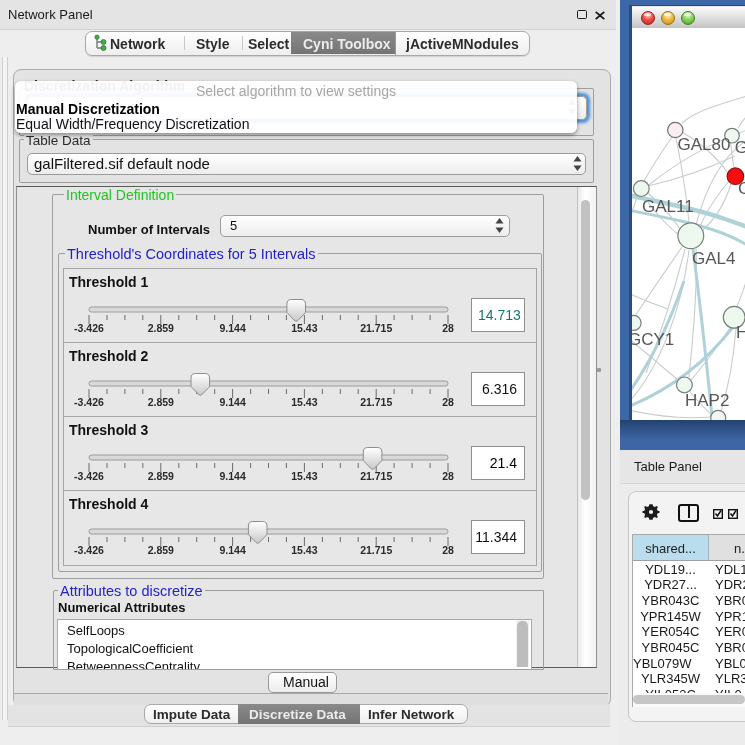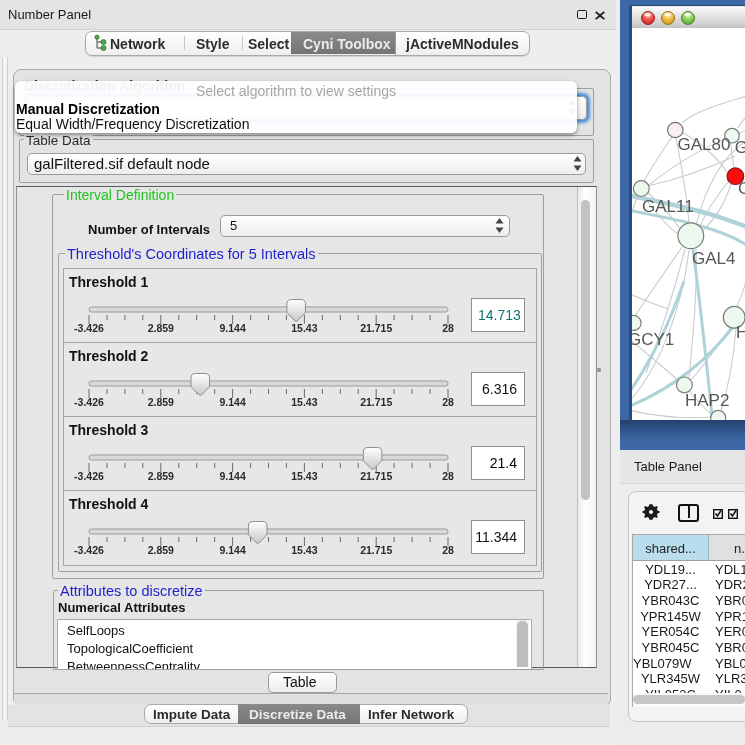--- a/index.html
+++ b/index.html
@@ -7,21 +7,21 @@
        font-family:"Liberation Sans",sans-serif;}
   #page{position:relative;width:745px;height:745px;overflow:hidden;transform:translateZ(0);}
   .abs{position:absolute;}
   .bold{font-weight:bold;}
 </style>
 </head>
 <body>
 <div id="page">
 
   <div class="abs" style="left:0;top:0;width:616px;height:29px;background:#e4e4e4;border-bottom:1px solid #d2d2d2;"></div>
-  <div class="abs" style="left:8px;top:7px;font-size:13px;color:#1a1a1a;">Number Panel</div>
+  <div class="abs" style="left:8px;top:7px;font-size:13px;color:#1a1a1a;">Network Panel</div>
 
   <div class="abs" style="left:577px;top:10px;width:8px;height:7px;border:1.8px solid #1a1a1a;border-radius:1.5px;"></div>
   <svg class="abs" style="left:595px;top:11px;" width="10" height="9" viewBox="0 0 10 9">
     <path d="M1.2 0.2 L5 3.2 L8.8 0.2 L9.9 1.4 L6.3 4.5 L9.9 7.6 L8.8 8.8 L5 5.8 L1.2 8.8 L0.1 7.6 L3.7 4.5 L0.1 1.4 Z" fill="#1a1a1a"></path>
   </svg>
 
   <div class="abs" style="left:2px;top:57px;width:4px;height:663px;background:#f4f4f4;border-left:1px solid #cfcfcf;border-right:1px solid #cfcfcf;"></div>
 
   <div class="abs" style="left:13px;top:69px;width:596px;height:636px;background:#e3e3e4;border:1px solid #ababab;border-radius:8px;"></div>
   <div class="abs" style="left:14px;top:693px;width:594px;height:1px;background:#a8a8a8;"></div>
@@ -254,21 +254,21 @@
   <div class="abs" style="left:53px;top:590px;width:489px;height:78px;border:1px solid #9e9e9e;border-top-left-radius:2px;"></div>
   <div class="abs" style="left:58px;top:583px;font-size:14.5px;color:#2222cc;background:#e6e6e7;padding:0 2px;">Attributes to discretize</div>
   <div class="abs bold" style="left:58px;top:600px;font-size:13px;color:#111;">Numerical Attributes</div>
   <div class="abs" style="left:57px;top:619px;width:473px;height:49px;background:#ffffff;border:1px solid #aaa;border-bottom:none;overflow:hidden;">
     <div style="font-size:13px;color:#111;padding:2px 0 0 9px;line-height:18px;">SelfLoops<br>TopologicalCoefficient<br>BetweennessCentrality</div>
   </div>
   <div class="abs" style="left:516px;top:620px;width:13px;height:47px;background:#f2f2f2;"></div>
   <div class="abs" style="left:517px;top:621px;width:11px;height:46px;background:#bdbdbd;border-radius:5px 5px 0 0;"></div>
 
   <div class="abs" style="left:268px;top:672px;width:67px;height:19px;background:linear-gradient(#ffffff,#ececec);border:1px solid #9a9a9a;border-radius:5px;"></div>
-  <div class="abs" style="left:283px;top:674px;font-size:14px;color:#111;">Table</div>
+  <div class="abs" style="left:283px;top:674px;font-size:14px;color:#111;">Manual</div>
 
   <div class="abs" style="left:144px;top:704px;width:322px;height:18px;background:linear-gradient(#ffffff,#eeeeee);border:1px solid #a8a8a8;border-radius:7px;"></div>
   <div class="abs" style="left:238px;top:704px;width:122px;height:20px;background:linear-gradient(#8a8a8a,#747474);"></div>
   <div class="abs bold" style="left:153px;top:707px;font-size:13.5px;color:#2c2c2c;">Impute Data</div>
   <div class="abs bold" style="left:249px;top:707px;font-size:13.5px;color:#ececec;">Discretize Data</div>
   <div class="abs bold" style="left:368px;top:707px;font-size:13.5px;color:#2c2c2c;">Infer Network</div>
 
   <div class="abs" style="left:15px;top:81px;width:562px;height:52px;background:rgba(255,255,255,0.94);border-radius:6px;box-shadow:0 2px 4px rgba(0,0,0,0.4);"></div>
   <div class="abs bold" style="left:16px;top:101px;font-size:14px;color:#000;">Manual Discretization</div>
   <div class="abs" style="left:15px;top:83px;width:562px;height:18px;font-size:14px;color:#a6a6a6;text-align:center;">Select algorithm to view settings</div>

